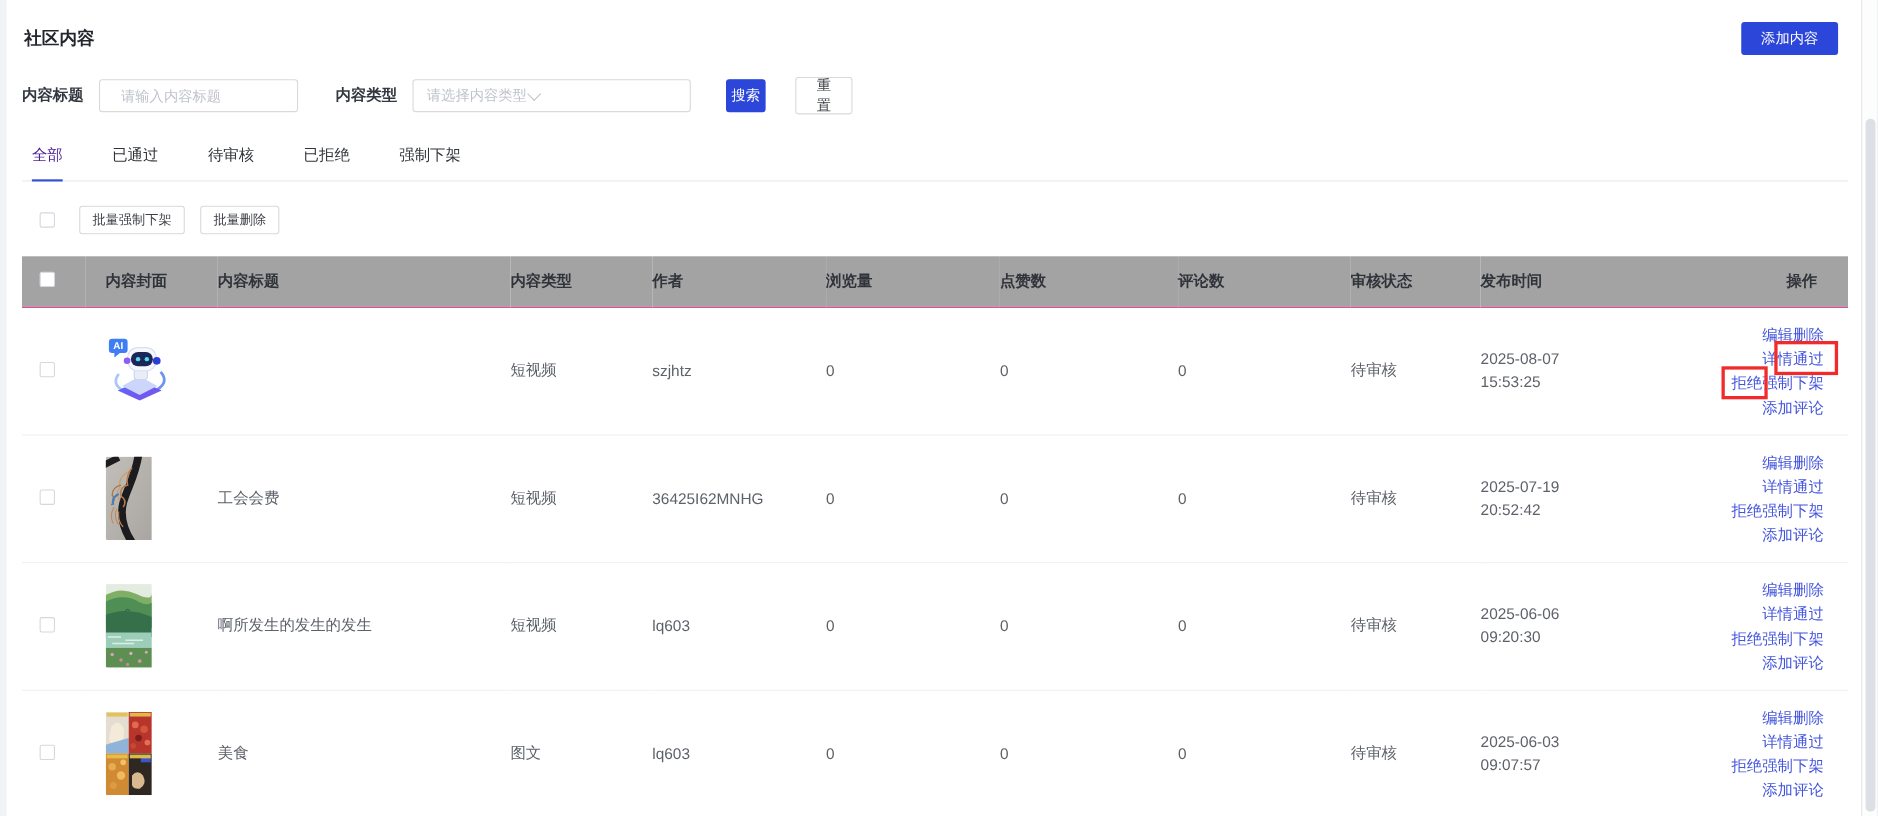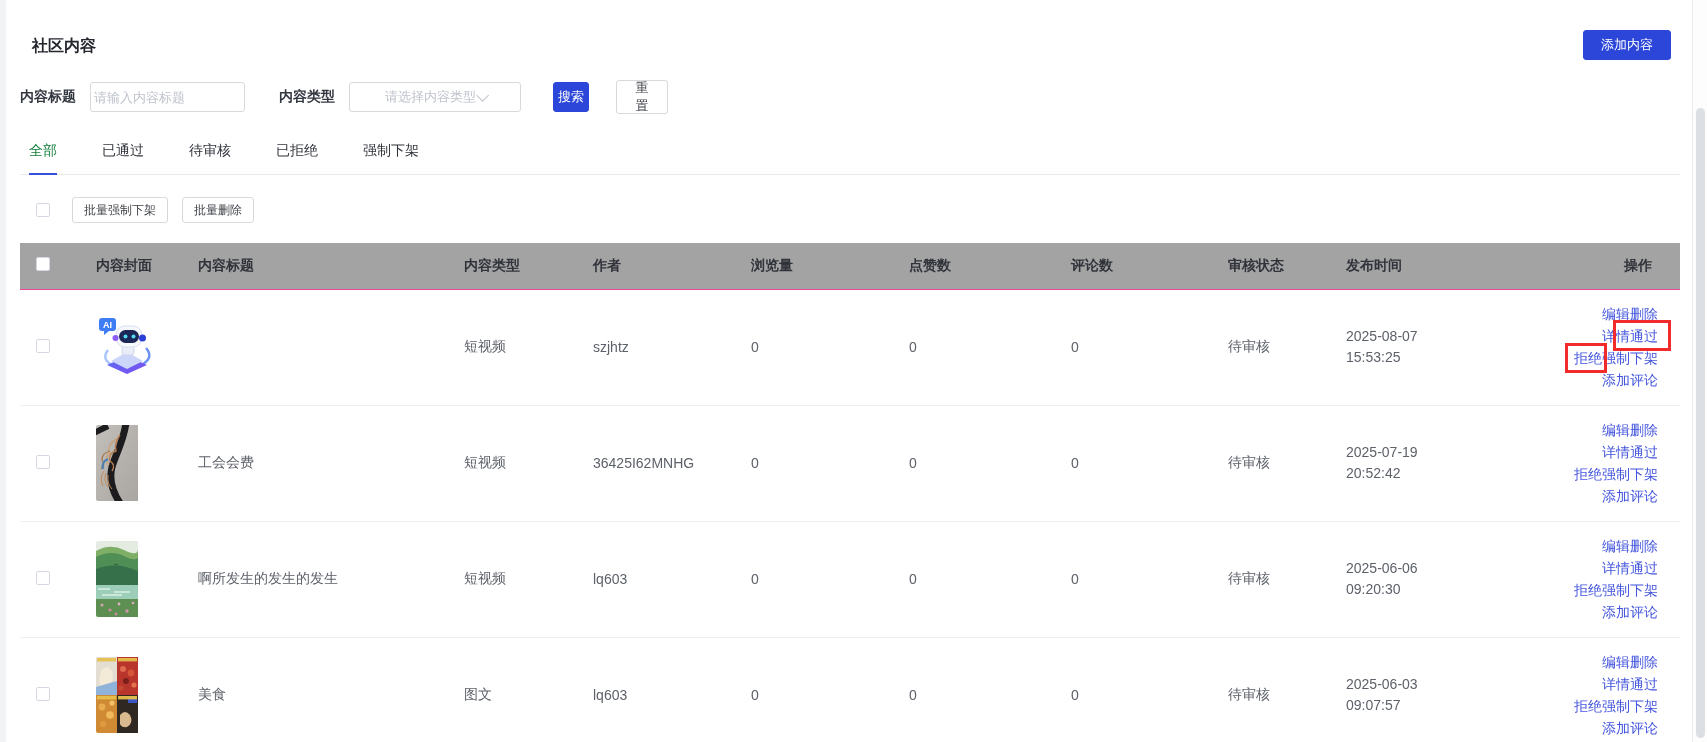--- a/index.html
+++ b/index.html
@@ -3,46 +3,46 @@
 <meta charset="utf-8">
 <style>
   * { box-sizing: border-box; }
   html,body { width:1707px; height:742px; margin:0; overflow:hidden;
     font-family:"Liberation Sans","DejaVu Sans",sans-serif; background:#f2f3f5; }
   .card { position:absolute; left:6px; top:0; right:15px; bottom:0; background:#fff;
     padding:24px 12px 0 14px; }
 
   
   .page-head { position:relative; }
-  .page-title { margin:12px; font-size:16px; font-weight:700; color:#24262e; line-height:20px; }
+  .page-title { margin:2px; font-size:16px; font-weight:700; color:#24262e; line-height:20px; }
   .btn { display:inline-flex; align-items:center; justify-content:center; height:30px;
     border-radius:3px; font-size:13px; cursor:pointer; border:1px solid transparent; }
   .btn-primary { background:#2b46d8; color:#fff; border-color:#2b46d8; padding:0 17px; }
   .btn-plain { background:#fff; color:#3c3f45; border-color:#d9d9d9; padding:0 15px; }
   .add-btn { position:absolute; top:-6px; right:9px; }
 
   
   .filters { margin-top:24px; display:flex; align-items:center; }
   .f-label { font-size:14px; color:#333740; font-weight:600; margin-right:14px; white-space:nowrap; }
   .f-label.second { margin-left:34px; }
-  .text-input { width:155px; height:30px; border:1px solid #d9d9d9; border-radius:3px;
-    padding:0 3px; font-size:13px; color:#333; outline:none; font-family:inherit; }
+  .text-input { width:181px; height:30px; border:1px solid #d9d9d9; border-radius:3px;
+    padding:0 19px; font-size:13px; color:#333; outline:none; font-family:inherit; }
   .text-input::placeholder { color:#bfc3cc; }
-  .select { width:172px; height:30px; border:1px solid #d9d9d9; border-radius:3px;
-    display:flex; align-items:center; justify-content:center; padding:0 12px; cursor:pointer; }
+  .select { width:253px; height:30px; border:1px solid #d9d9d9; border-radius:3px;
+    display:flex; align-items:center; justify-content:flex-start; padding:0 12px; cursor:pointer; }
   .select-placeholder { font-size:13px; color:#bfc3cc; }
   .chevron { width:9px; height:9px; border-right:1.5px solid #c0c4cc; border-bottom:1.5px solid #c0c4cc;
     transform:rotate(45deg) translateY(-3px); }
   .btn-search { margin-left:32px; width:36px; padding:0; }
   .btn-reset  { margin-left:27px; width:52px; padding:16px; }
 
   
   .tabs { margin-top:26px; display:flex; border-bottom:1px solid #e9e9e9; padding-left:9px; }
   .tab { margin-right:45px; padding-bottom:13px; font-size:14px; color:#30333a; cursor:pointer; line-height:20px; }
-  .tab.active { color:#15803d; border-bottom:2px solid #3750dc; margin-bottom:-1px; }
+  .tab.active { color:#4c1d95; border-bottom:2px solid #3750dc; margin-bottom:-1px; }
 
   
   .batch { margin-top:22px; display:flex; align-items:center; }
   .checkbox { appearance:none; -webkit-appearance:none; width:14px; height:14px; margin:0;
     border:1px solid #d4d8e0; border-radius:2px; background:#fff; cursor:pointer; }
   .batch .checkbox { margin-left:16px; }
   .btn-small { height:26px; font-size:12px; padding:0 11px; }
   .batch-force { margin-left:22px; }
   .batch-del { margin-left:14px; }
 

